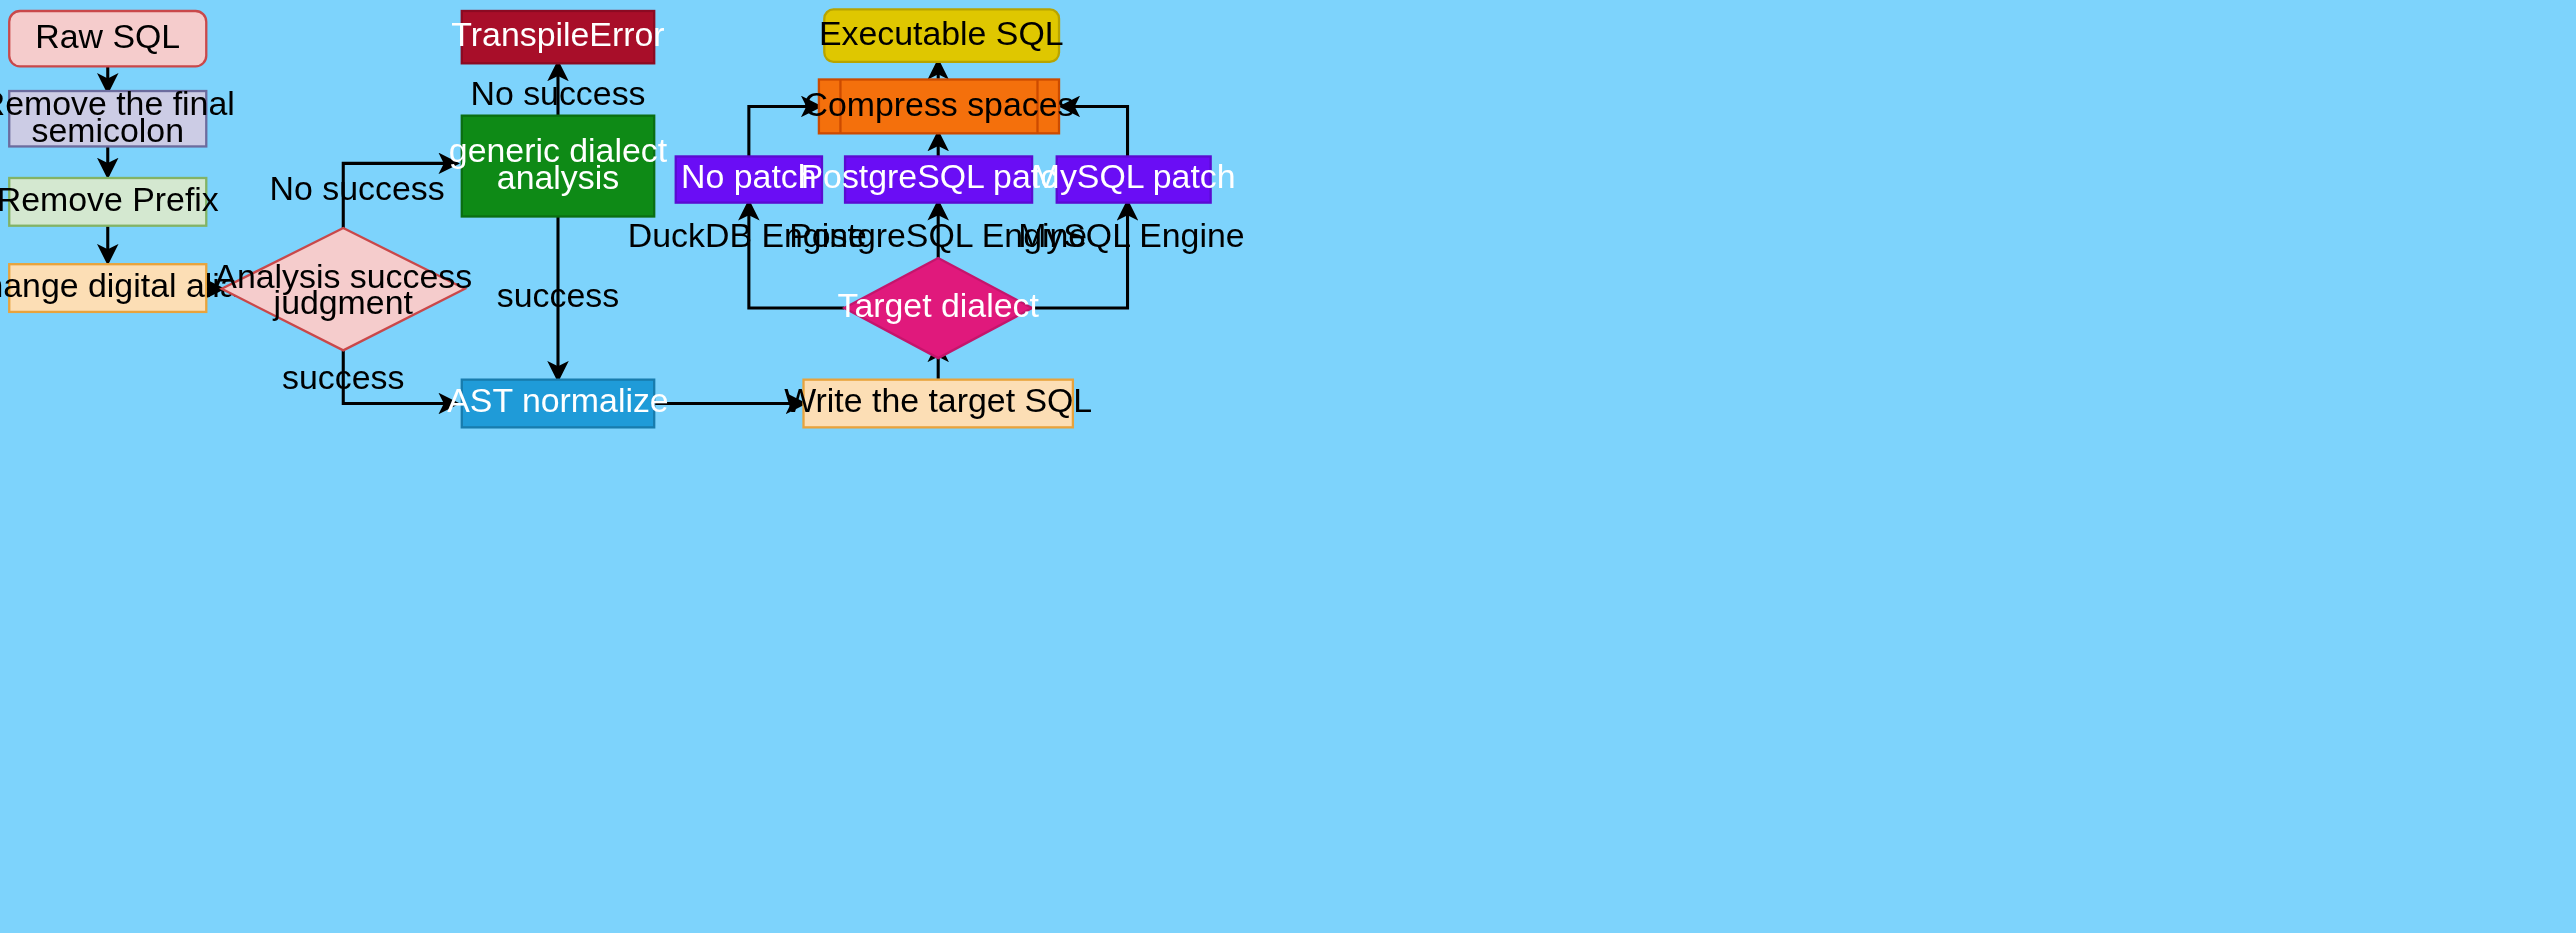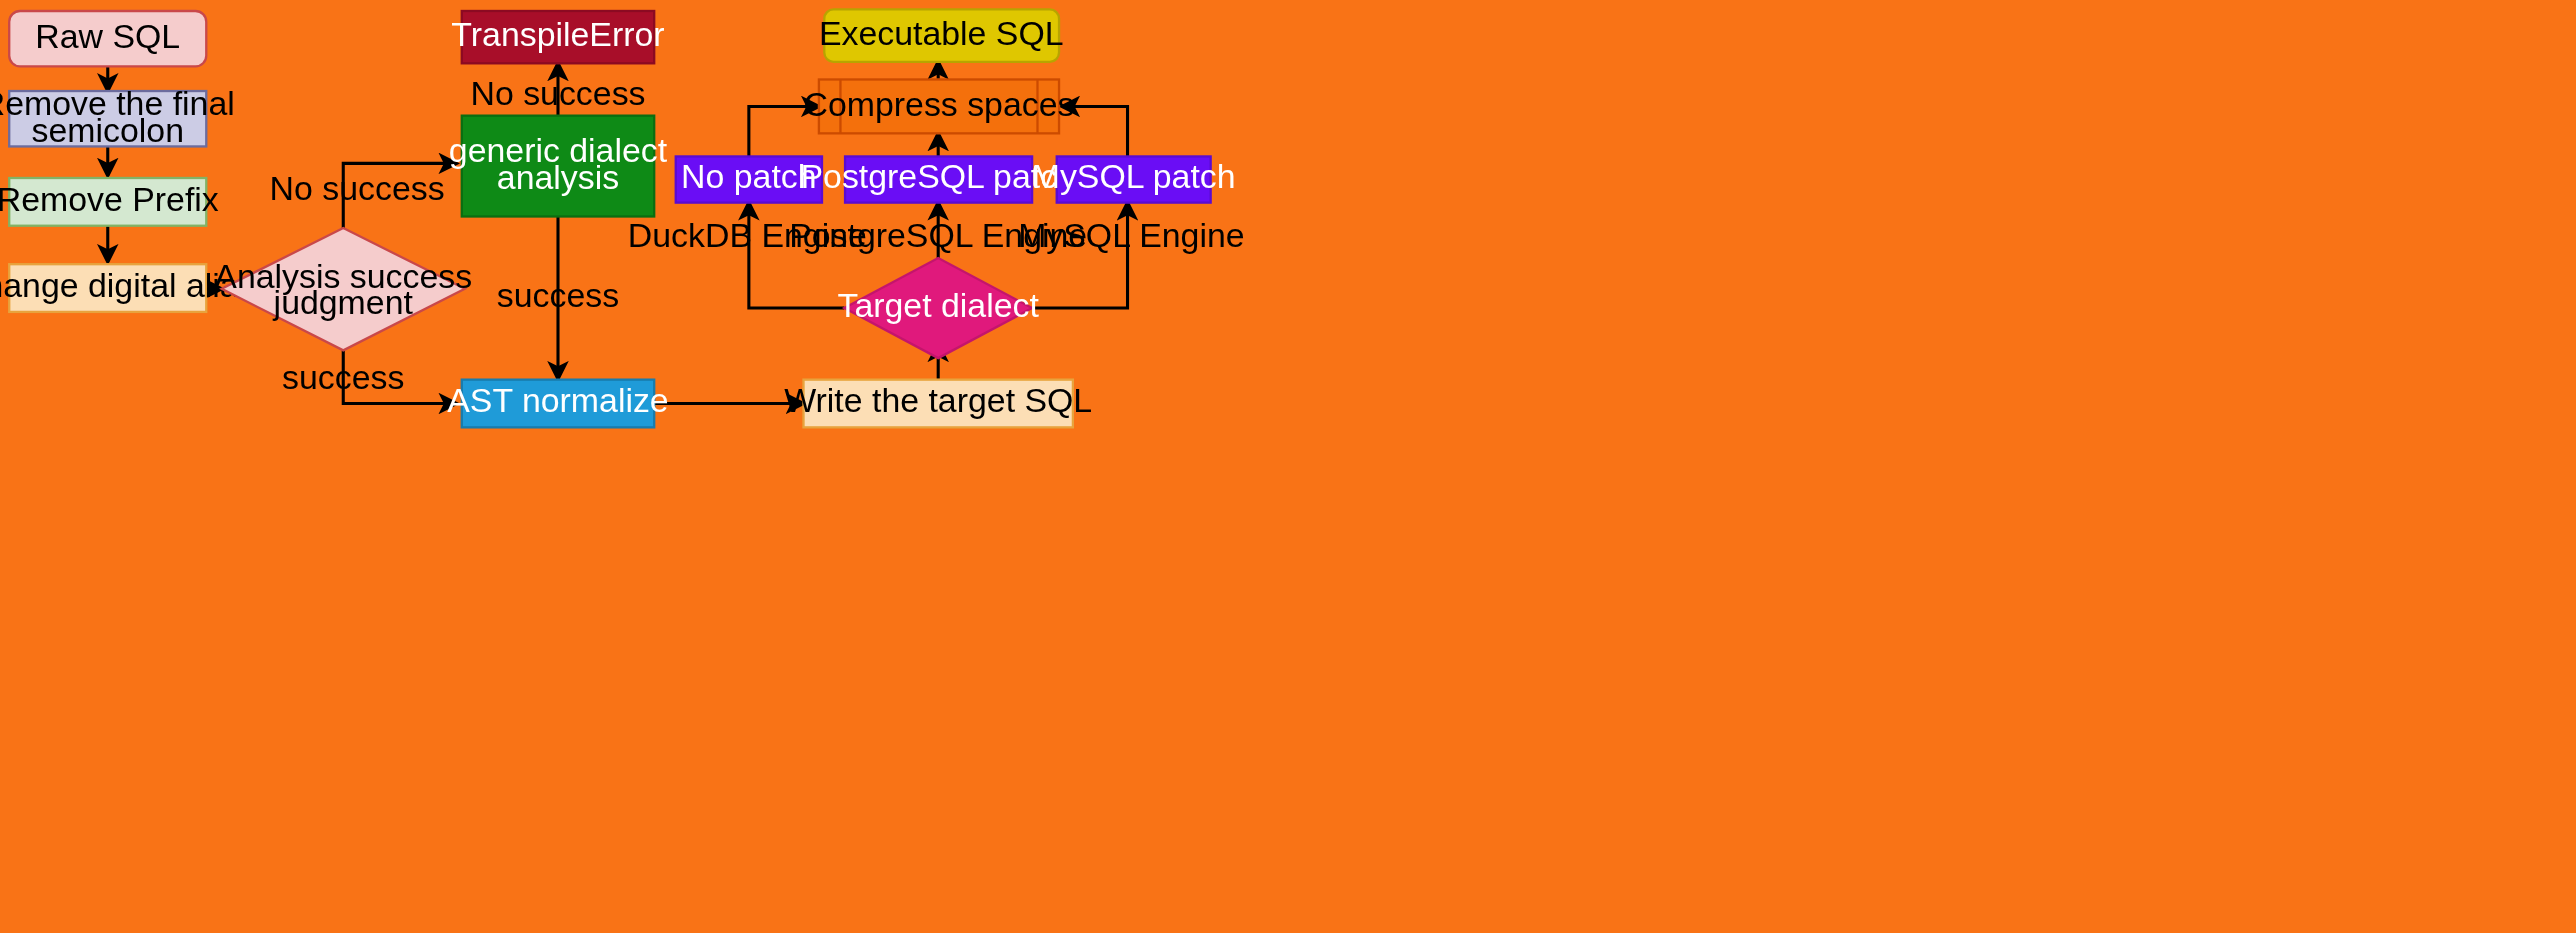--- a/index.html
+++ b/index.html
@@ -4,21 +4,21 @@
 <style>
   html, body {
     margin: 0;
     padding: 0;
     background: #ffffff;
   }
   #canvas {
     position: relative;
     width: 2576px;
     height: 934px;
-    background: #f97316;
+    background: #7dd3fc;
     font-family: "Liberation Sans", sans-serif;
     text-align: center;
   }
   svg.flow {
     position: absolute;
     top: 0; left: 0;
     width: 2576px;
     height: 934px;
     display: block;
   }

